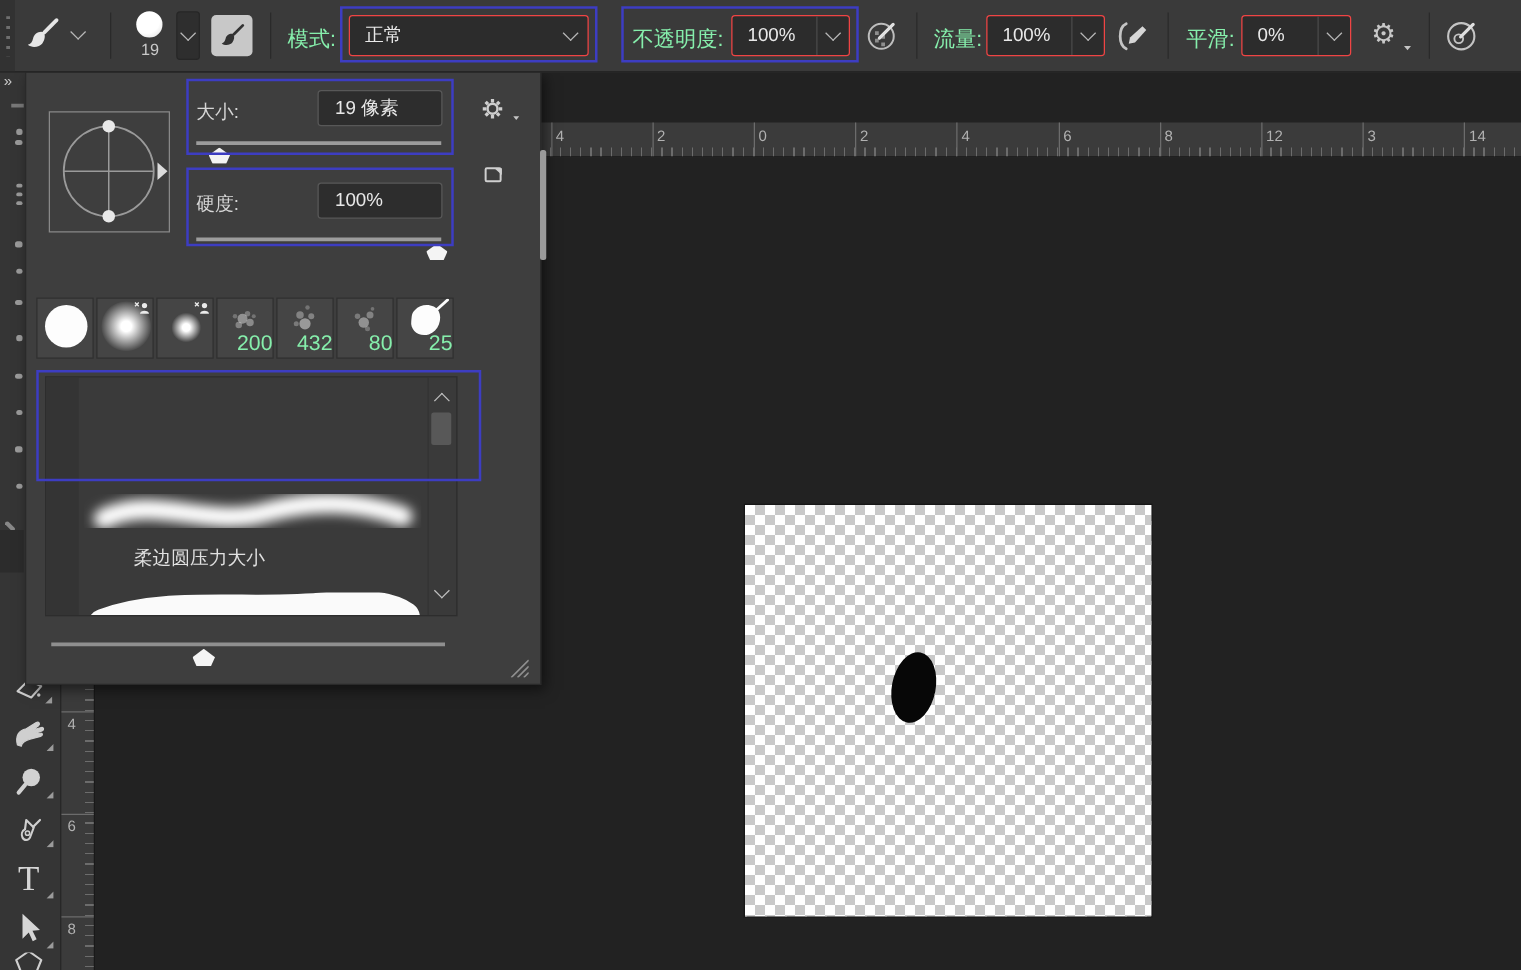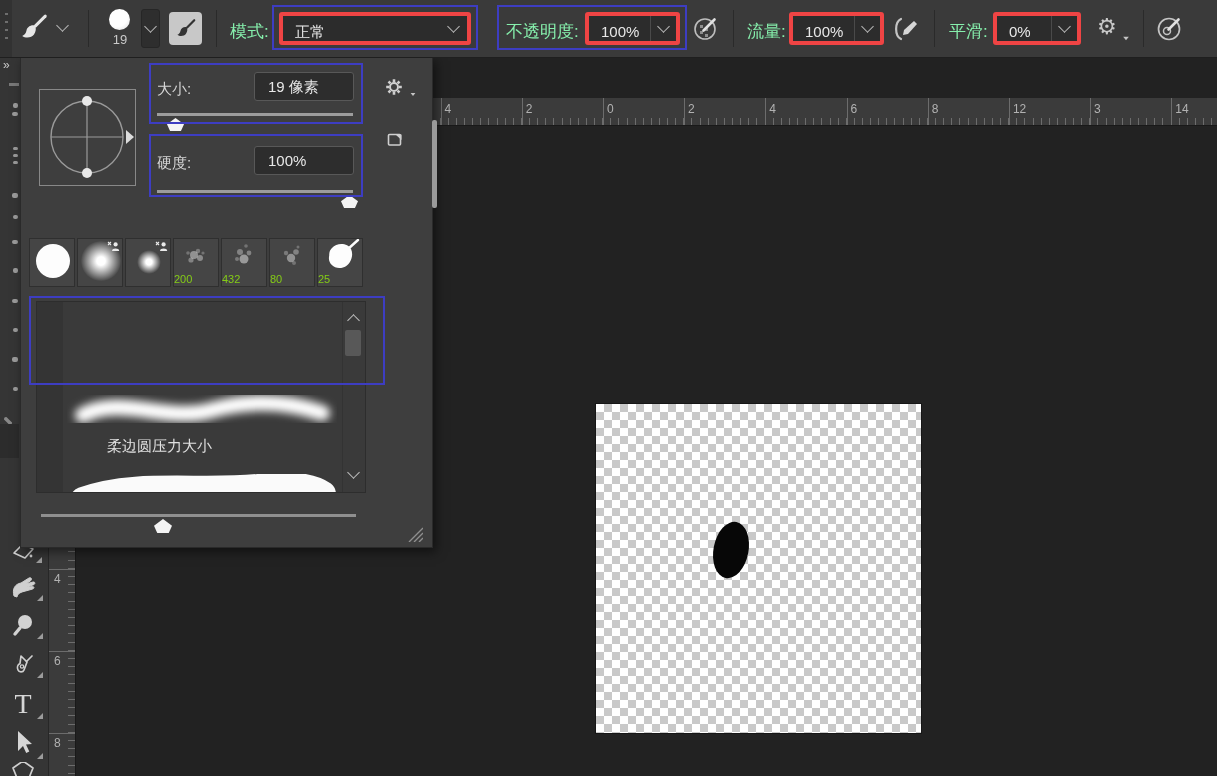--- a/index.html
+++ b/index.html
@@ -4,21 +4,21 @@
 <style>
   html,body{margin:0;padding:0;background:#1b1b1b;}
   #app{position:relative;width:1217px;height:776px;overflow:hidden;
        font-family:"Liberation Sans","DejaVu Sans",sans-serif;
        background:#232323;color:#dedede;-webkit-font-smoothing:antialiased;}
   .abs{position:absolute;}
   
   #options-bar{left:0;top:0;width:1217px;height:57px;background:#3a3a3a;border-bottom:1px solid #1f1f1f;z-index:40;}
   .bar-label{font-size:17px;color:#86efac;top:20px;white-space:nowrap;}
   .divider{width:1px;top:10px;height:37px;background:#2a2a2a;}
-  .field{background:#2c2c2c;border:4px solid #ef4444;border-radius:3px;display:flex;align-items:stretch;height:33px;box-sizing:border-box;}
+  .field{background:#2c2c2c;border:1px solid #ef4444;border-radius:3px;display:flex;align-items:stretch;height:33px;box-sizing:border-box;}
   .field .val{flex:1;font-size:15px;color:#e8e8e8;line-height:31px;padding-left:12px;}
   .chev-cell{width:25px;border-left:1px solid #4a4a4a;display:flex;align-items:center;justify-content:center;}
   .chev{display:inline-block;width:8px;height:8px;border-left:1.6px solid #b9b9b9;border-bottom:1.6px solid #b9b9b9;transform:rotate(-45deg);margin-top:-4px;}
   .chev.up{transform:rotate(135deg);margin-top:4px;}
   .anno{border:2px solid #3d3dc2;box-sizing:border-box;pointer-events:none;}
   .icon-btn{display:flex;align-items:center;justify-content:center;}
   .tri-down{width:0;height:0;border-left:4px solid transparent;border-right:4px solid transparent;border-top:5px solid #c4c4c4;}
   
   #main{left:0;top:57px;width:1217px;height:719px;background:#222222;z-index:1;}
   #hruler{left:48px;top:41px;width:1169px;height:27px;background:#3b3b3b;border-bottom:1px solid #191919;z-index:2;}
@@ -45,21 +45,21 @@
   
   #brush-panel{left:20px;top:57px;width:413px;height:491px;background:#3e3e3e;border:1px solid #2a2a2a;
      box-sizing:border-box;box-shadow:3px 4px 10px rgba(0,0,0,.5);z-index:30;}
   .p-label{font-size:15px;color:#d6d6d6;}
   .p-input{background:#2d2d2d;border:1px solid #585858;border-radius:3px;font-size:15px;color:#e8e8e8;
      line-height:27px;padding-left:13px;box-sizing:border-box;}
   .slider-track{height:3px;background:#9c9c9c;}
   .slider-thumb{width:17px;height:13px;background:#f4f4f4;
      clip-path:polygon(50% 0,100% 48%,82% 100%,18% 100%,0 48%);}
   .tile{position:absolute;top:180px;width:46px;height:49px;background:#454545;border:1px solid #2f2f2f;box-sizing:border-box;}
-  .tile-num{position:absolute;left:0;right:0;bottom:1px;text-align:left;font-size:11px;color:#84cc16;}
+  .tile-num{position:absolute;left:0;right:0;bottom:1px;text-align:right;font-size:17px;color:#86efac;}
   #brush-list{left:15px;top:243px;width:330px;height:192px;background:#3a3a3a;border:1px solid #2d2d2d;box-sizing:border-box;overflow:hidden;}
   .gutter{position:absolute;left:0;top:0;bottom:0;width:26px;background:#343434;}
   .b-name{position:absolute;left:34px;font-size:15px;color:#e0e0e0;}
   #list-scroll{position:absolute;right:0;top:0;bottom:0;width:22px;background:#3a3a3a;border-left:1px solid #333;}
   .scroll-thumb{position:absolute;left:2px;width:16px;height:26px;background:#585858;border-radius:2px;}
 </style>
 </head>
 <body>
 
 <div id="app">

